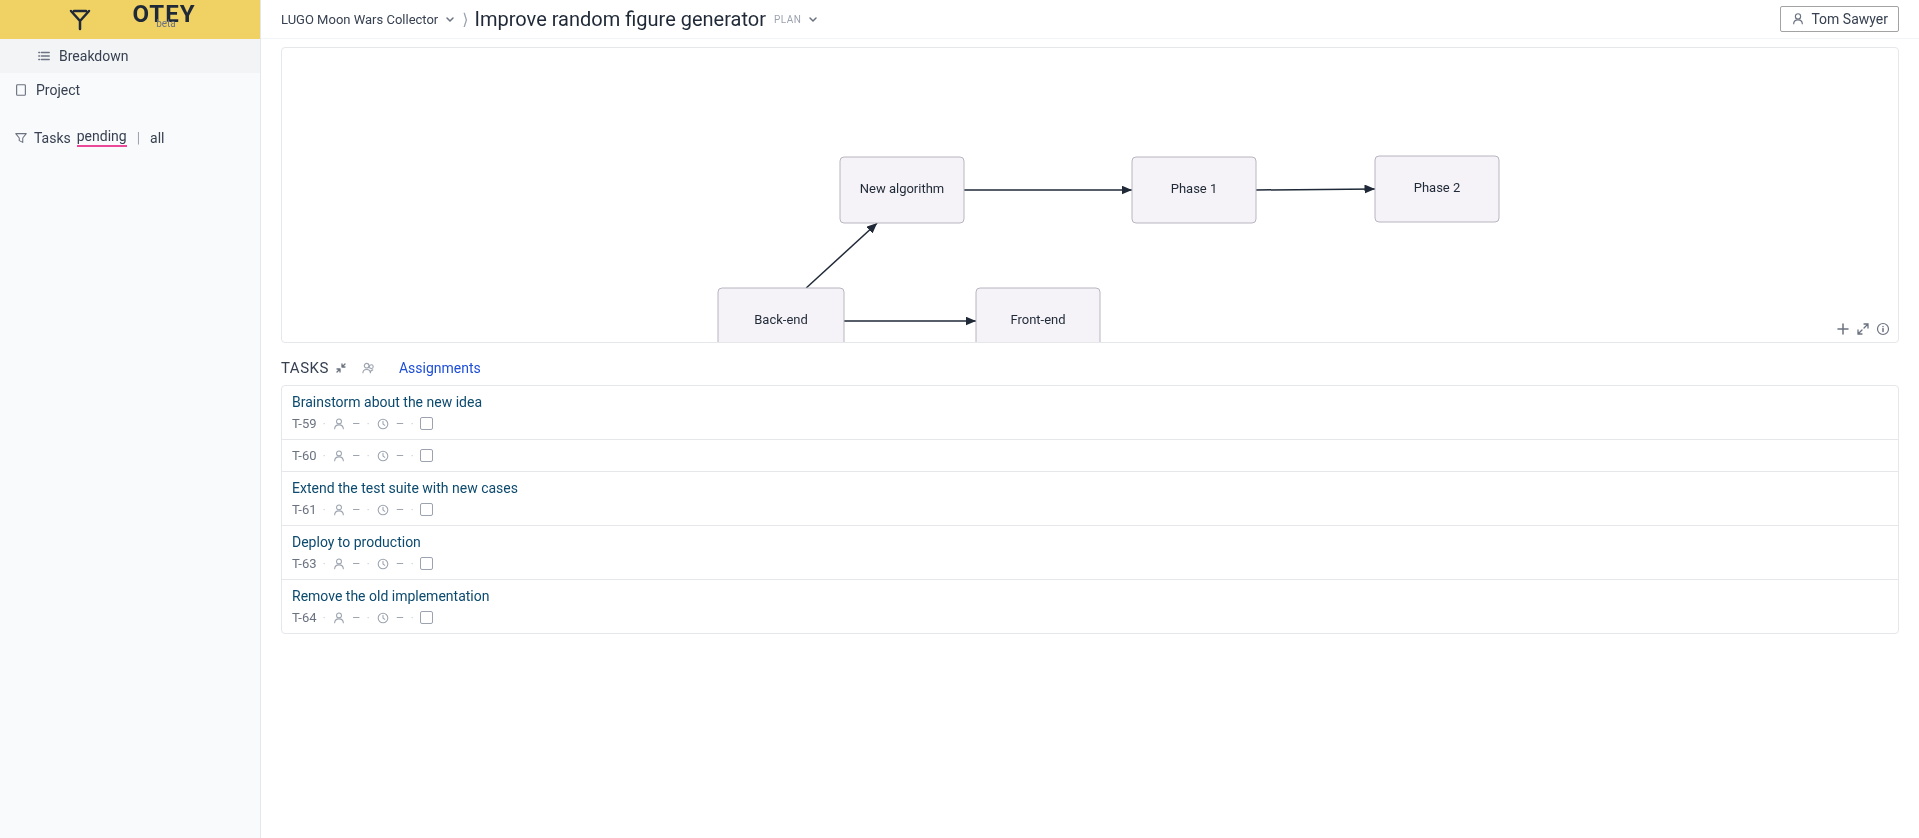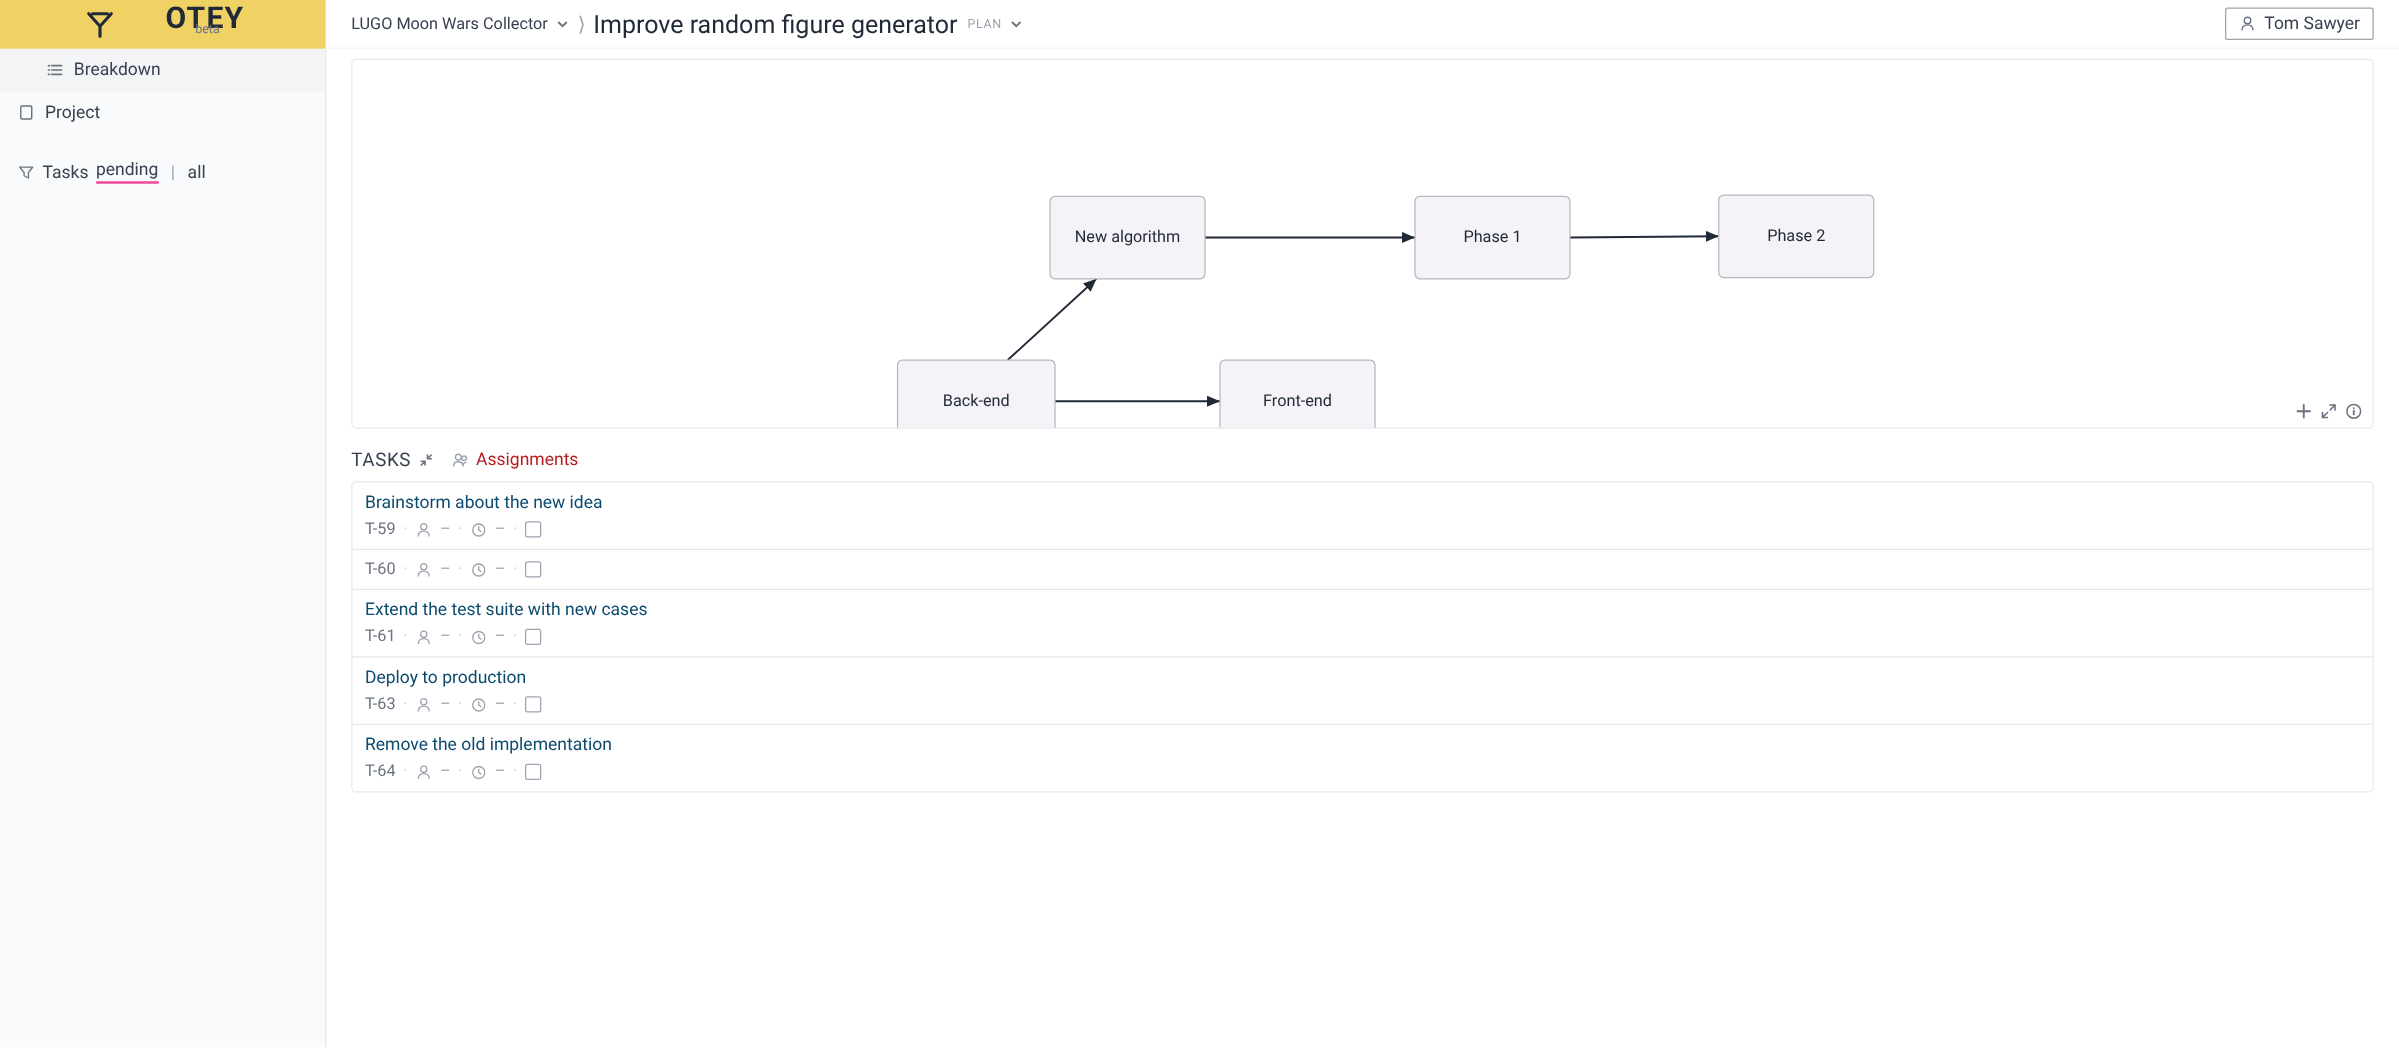--- a/index.html
+++ b/index.html
@@ -33,21 +33,21 @@
     .header-right { margin-left: auto; display: flex; align-items: center; gap: 6px; border: 1px solid #a3a3a3; border-radius: 2px; padding: 4px 10px; cursor: pointer; }
     
     .diagram-panel { margin: 8px 20px 0 20px; border: 1px solid #e5e7eb; border-radius: 4px; height: 296px; position: relative; background: #fff; }
     .diagram-svg { width: 100%; height: 100%; }
     .diagram-toolbar { position: absolute; right: 8px; bottom: 6px; display: flex; gap: 6px; }
     .tb-icon { width: 14px; height: 14px; cursor: pointer; color: #6b7280; }
     
     .tasks-header { display: flex; align-items: center; padding: 16px 20px 8px 20px; gap: 14px; }
     .tasks-title { font-size: 15px; color: #374151; letter-spacing: 0.5px; }
     .collapse-icon { width: 12px; height: 12px; cursor: pointer; margin-left: -8px; }
-    .assignments { display: flex; align-items: center; gap: 5px; color: #b91c1c; cursor: pointer; font-size: 14px; text-align: center; }
+    .assignments { display: flex; align-items: center; gap: 23px; color: #1d4ed8; cursor: pointer; font-size: 14px; text-align: center; }
     
     .task-list { margin: 0 20px; border: 1px solid #e5e7eb; border-radius: 4px; }
     .task-row { border-bottom: 1px solid #e5e7eb; padding: 8px 10px; cursor: pointer; }
     .task-row:last-child { border-bottom: none; }
     .task-title { font-size: 14px; color: #0c4a6e; margin-bottom: 6px; }
     .task-meta { display: flex; align-items: center; gap: 6px; color: #6b7280; font-size: 13px; }
     .task-meta .dot { color: #d1d5db; }
     .task-meta svg { width: 14px; height: 14px; }
     .task-dash { color: #9ca3af; }
     .task-checkbox { width: 13px; height: 13px; border: 1.5px solid #9ca3af; border-radius: 2px; cursor: pointer; }

